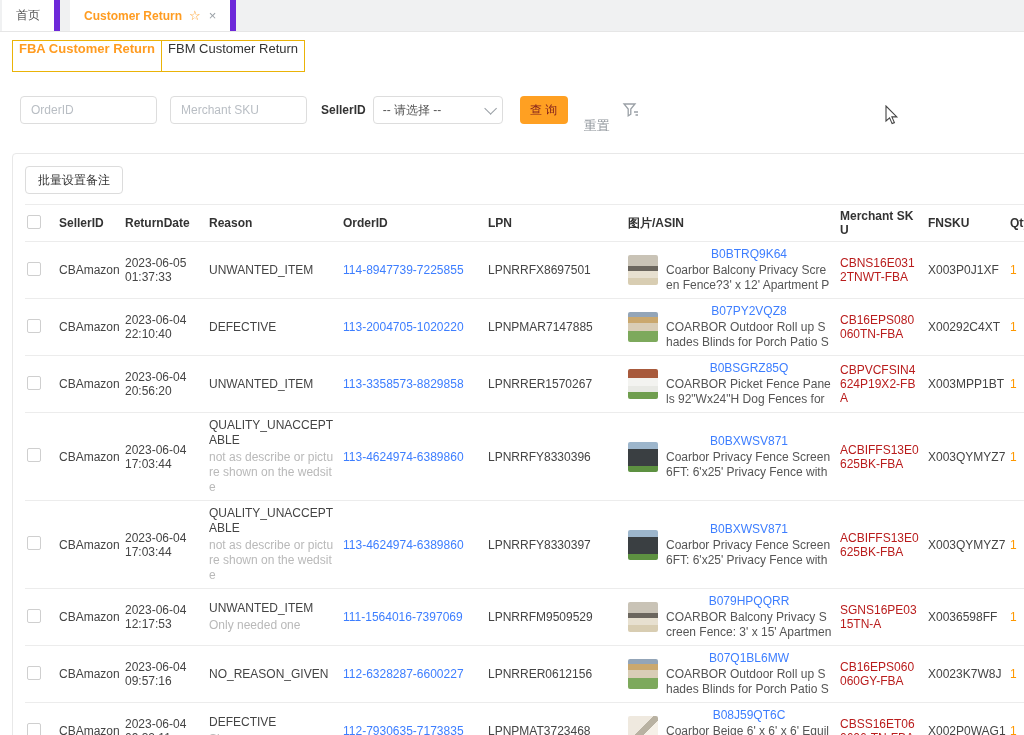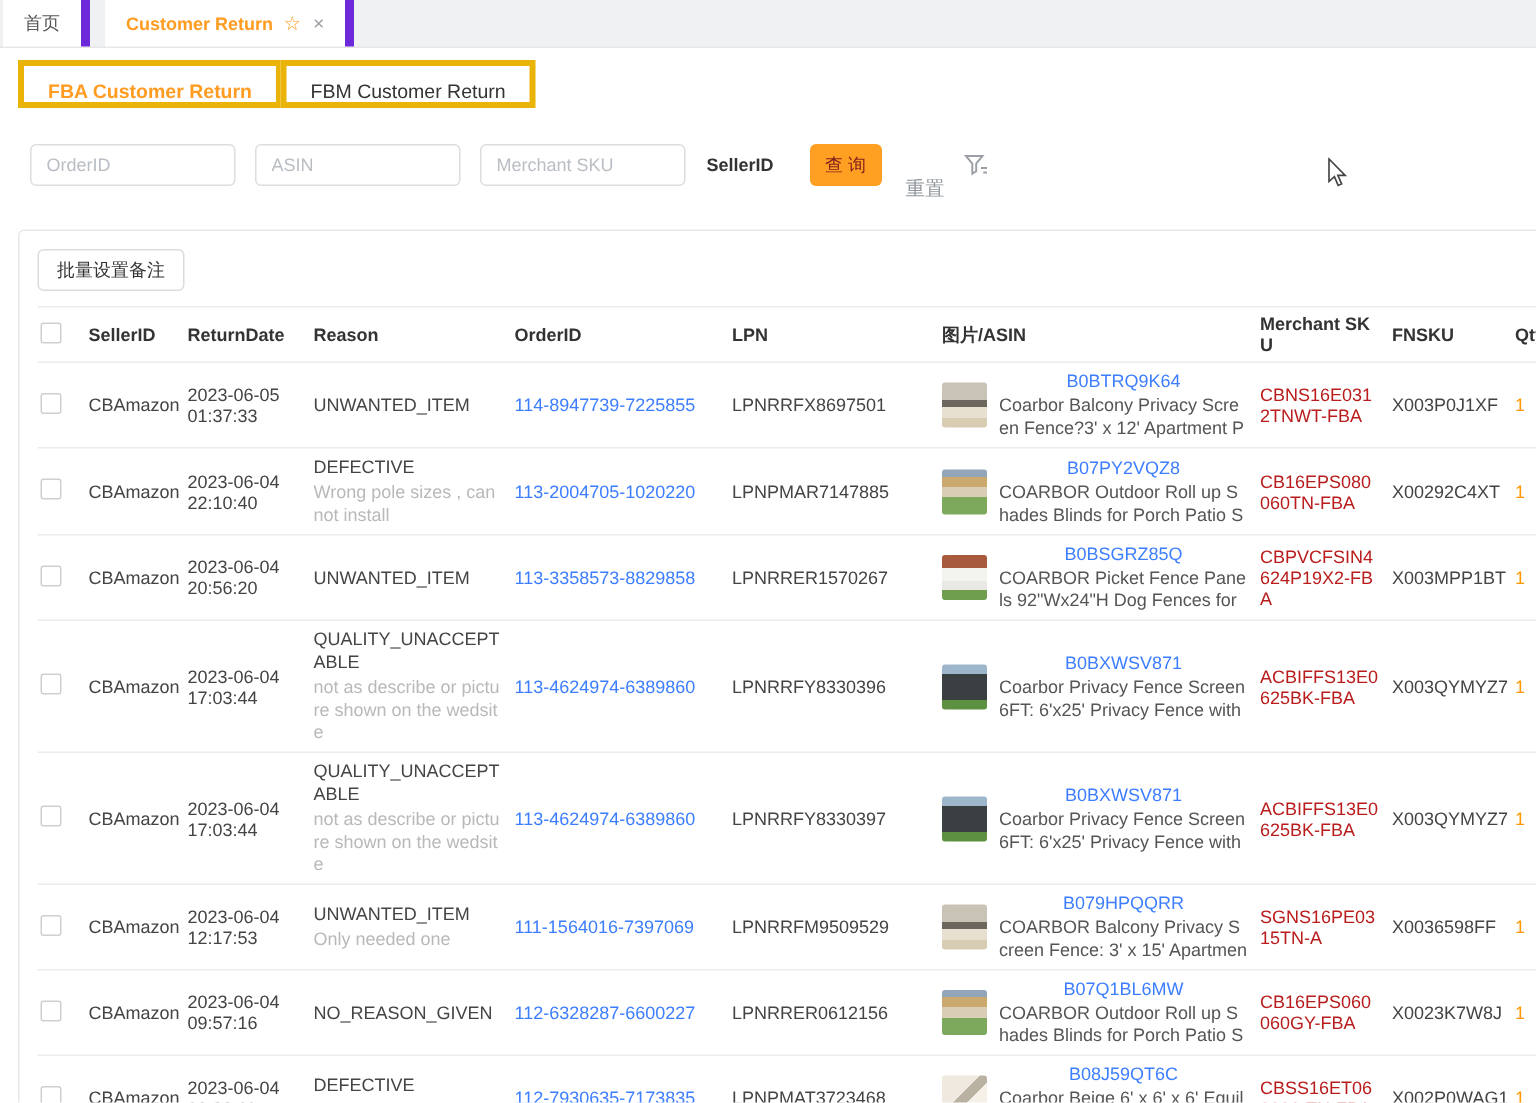--- a/index.html
+++ b/index.html
@@ -11,22 +11,22 @@
     display:flex; align-items:stretch; }
   .wtab { background:#fff; display:flex; align-items:center; padding:0 14px;
     font-size:12px; color:#555; border-right:6px solid #6d28d9; cursor:pointer; }
   .wtab.home { margin-left:2px; }
   .wtab.active { margin-left:10px; color:#ff9c21; font-weight:bold; font-size:12px; }
   .wtab .star { color:#ff9c21; font-weight:normal; margin-left:7px; font-size:13px; }
   .wtab .close { color:#9aa0a6; font-weight:normal; margin-left:8px; font-size:13px; }
 
   
   .subtabs { display:flex; margin:8px 0 0 12px; }
-  .subtab { height:32px; display:flex; align-items:flex-end; padding:0 16px;
-    border:4px solid #eab308; background:#fff; font-size:13px; color:#333; cursor:pointer; }
+  .subtab { height:32px; display:flex; align-items:flex-start; padding:0 6px;
+    border:1px solid #eab308; background:#fff; font-size:13px; color:#333; cursor:pointer; }
   .subtab + .subtab { margin-left:-1px; }
   .subtab.active { color:#ff9c21; font-weight:bold; }
 
   
   .filters { display:flex; align-items:center; margin:13px 0 0 20px; }
   .f-input { width:137px; height:28px; border:1px solid #ddd; border-radius:4px;
     padding:0 10px; font-size:12px; color:#333; font-family:"Liberation Sans",sans-serif; }
   .f-input::placeholder { color:#b9bec4; }
   .f-input + .f-input { margin-left:13px; }
   .f-label { font-size:12px; font-weight:bold; color:#333; margin:0 7px 0 14px; }
@@ -100,23 +100,26 @@
   <div class="subtab active">
     <span>FBA Customer Return</span>
   </div>
   <div class="subtab">
     <span>FBM Customer Return</span>
   </div>
 </div>
 
 <div class="filters">
   <input class="f-input" placeholder="OrderID" style="">
-  <input class="f-input" placeholder="ASIN" style="">
   <input class="f-input" placeholder="Merchant SKU" style="">
   <span class="f-label">SellerID</span>
+  <div class="f-select">
+    <span>-- 请选择 --</span>
+    <span class="chev"></span>
+  </div>
   <button class="btn-search">查 询</button>
   <button class="btn-reset">重置</button>
   <span class="funnel">
     <svg width="18" height="18" viewBox="0 0 18 18" fill="none">
       <path d="M2 3h11l-4.2 5v5.2l-2.6 1.6V8L2 3z" stroke="#9aa0a6" stroke-width="1.3" fill="none"></path>
       <path d="M12 11h4M13.5 14h2.5" stroke="#9aa0a6" stroke-width="1.3"></path>
     </svg>
   </span>
 </div>
 
@@ -158,21 +161,20 @@
     <div class="td col-fnsku">X003P0J1XF</div>
     <div class="td col-qty">1</div>
   </div>
 
   <div class="tr">
     <div class="td col-check"><span class="checkbox"></span></div>
     <div class="td col-seller">CBAmazon</div>
     <div class="td col-date">2023-06-04 22:10:40</div>
     <div class="td col-reason">
       <div class="reason-main">DEFECTIVE</div>
-      <div class="reason-note">Wrong pole sizes , cannot install</div>
     </div>
     <div class="td col-order"><a class="link">113-2004705-1020220</a></div>
     <div class="td col-lpn">LPNPMAR7147885</div>
     <div class="td col-asin">
       <span class="thumb thumb-porch-shade"></span>
       <div class="asin-text">
         <a class="link asin-link">B07PY2VQZ8</a>
         <div class="asin-desc">COARBOR Outdoor Roll up Shades Blinds for Porch Patio Shade Exteri...</div>
       </div>
     </div>

